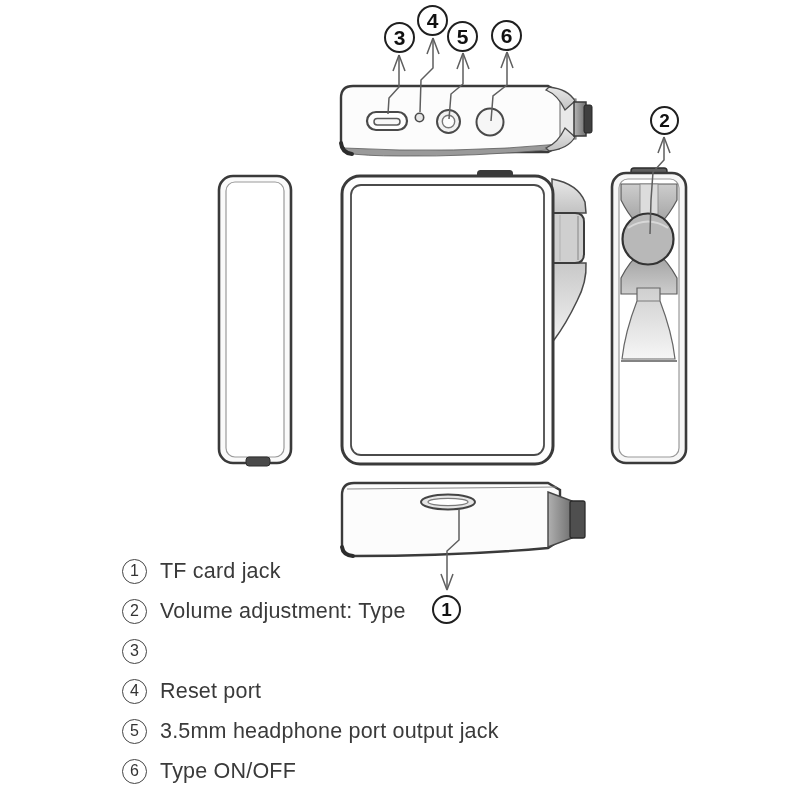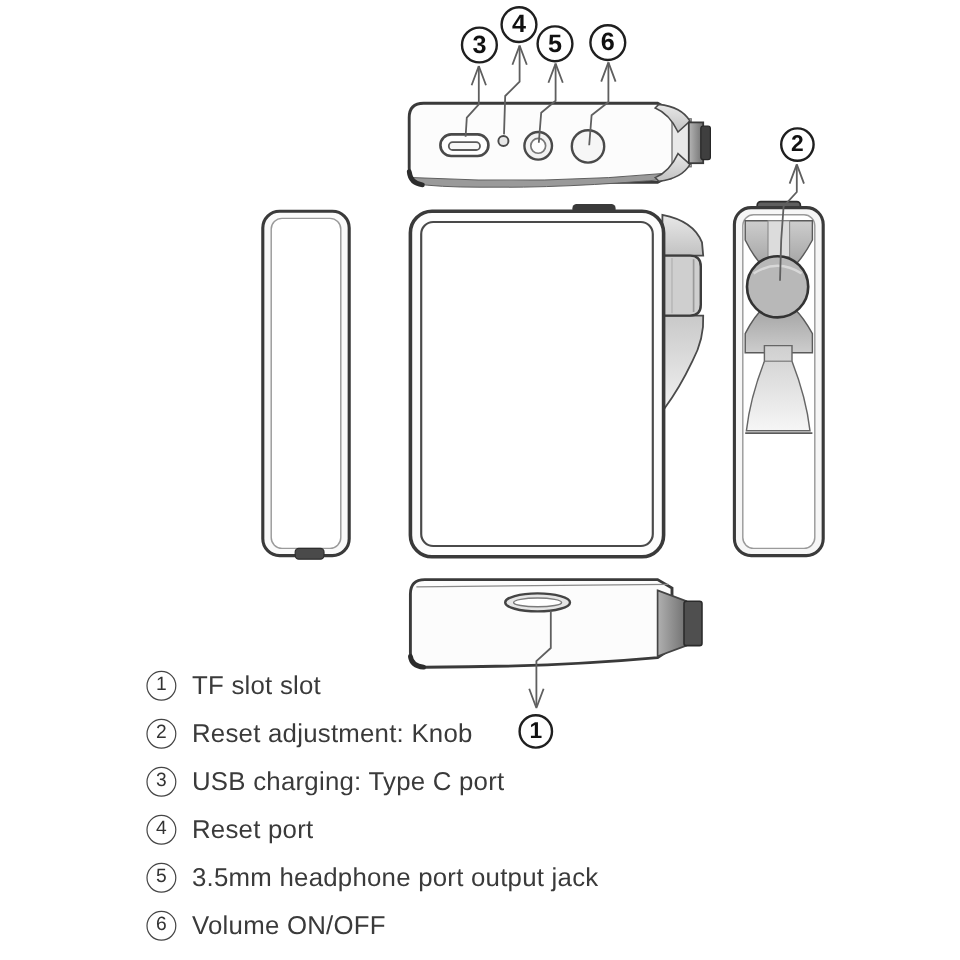--- a/index.html
+++ b/index.html
@@ -161,37 +161,36 @@
   <div class="badge badge-lg" style="left:447px;top:21px;">
     <span>5</span>
   </div>
   <div class="badge badge-lg" style="left:491px;top:20px;">
     <span>6</span>
   </div>
 
   <div class="legend">
     <div class="legend-row">
       <span class="lnum">1</span>
-      <span class="ltext">TF slot slot</span>
+      <span class="ltext">TF card jack</span>
     </div>
     <div class="legend-row">
       <span class="lnum">2</span>
-      <span class="ltext">Reset adjustment: Knob</span>
+      <span class="ltext">Volume adjustment: Type</span>
     </div>
     <div class="legend-row">
       <span class="lnum">3</span>
-      <span class="ltext">USB charging: Type C port</span>
     </div>
     <div class="legend-row">
       <span class="lnum">4</span>
       <span class="ltext">Reset port</span>
     </div>
     <div class="legend-row">
       <span class="lnum">5</span>
       <span class="ltext">3.5mm headphone port output jack</span>
     </div>
     <div class="legend-row">
       <span class="lnum">6</span>
-      <span class="ltext">Volume ON/OFF</span>
+      <span class="ltext">Type ON/OFF</span>
     </div>
   </div>
 
 </div>
 
 </body></html>

